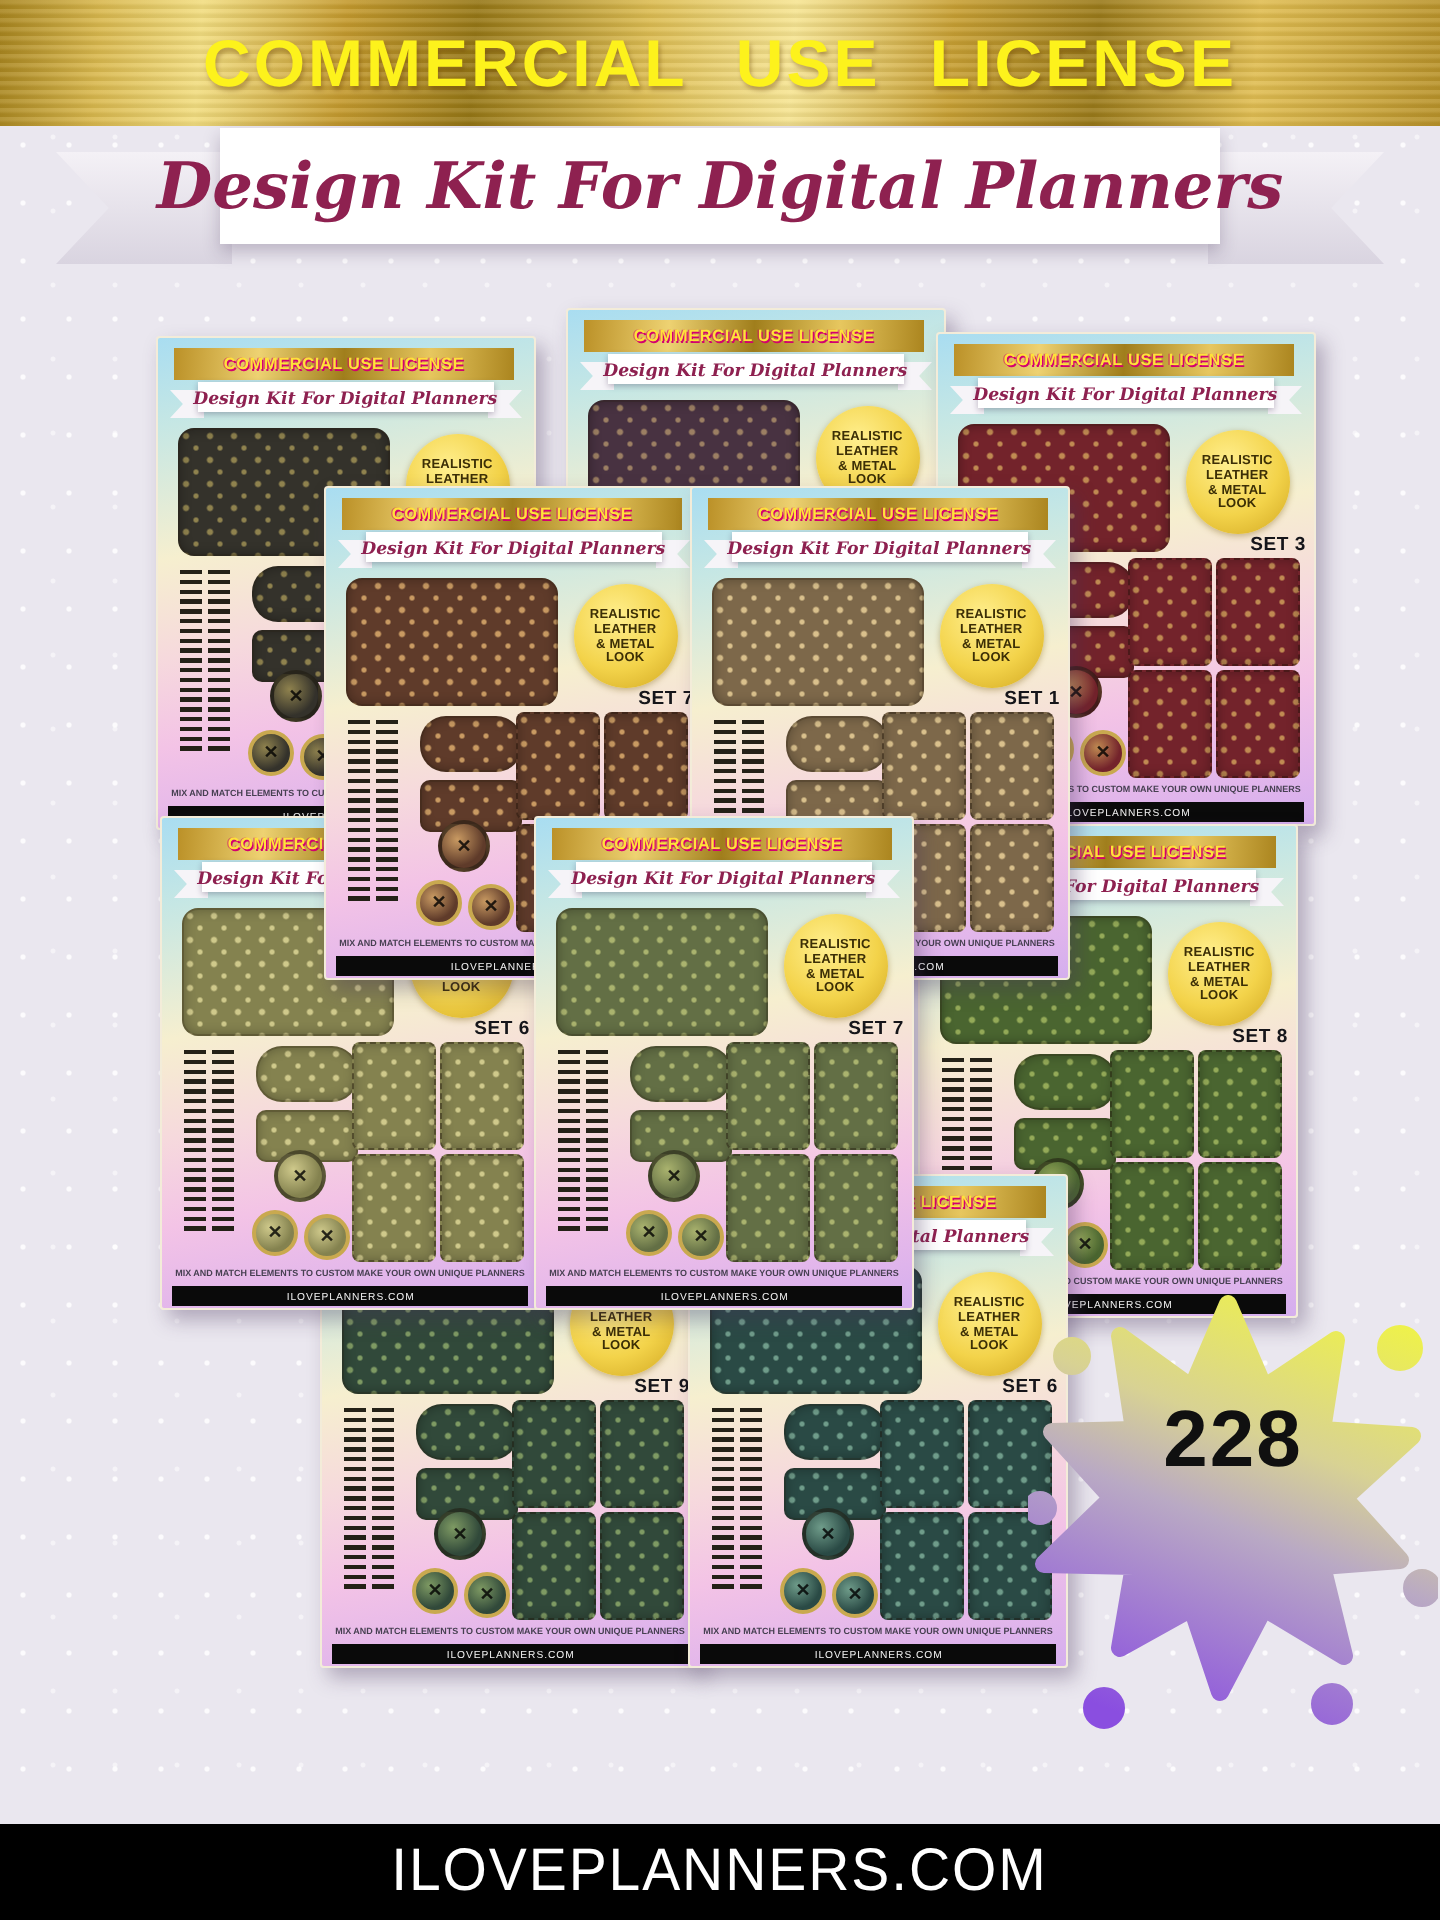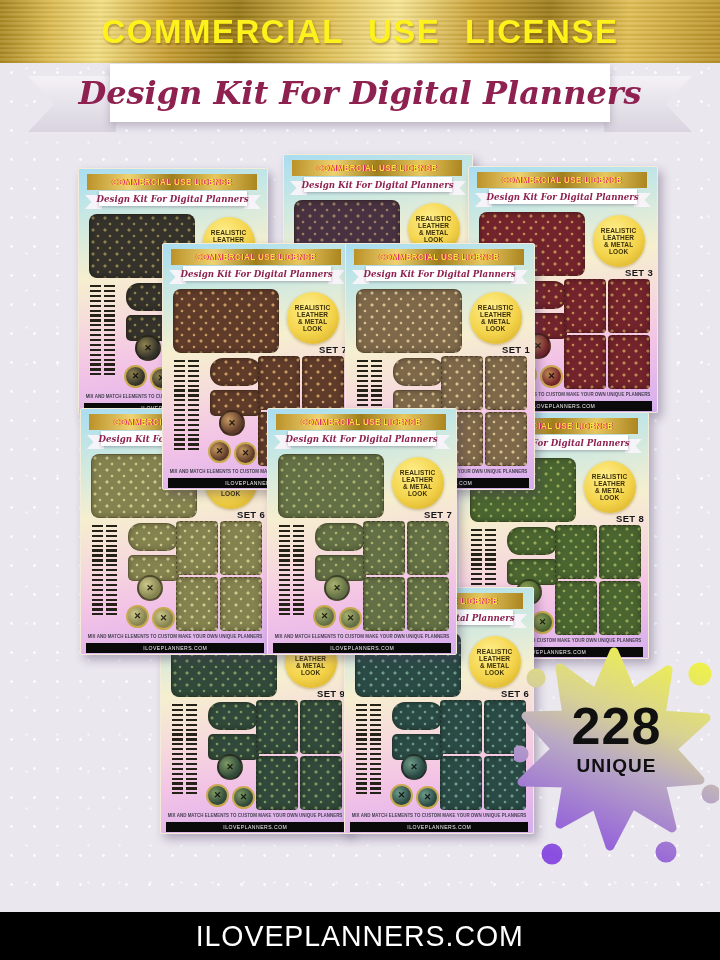--- a/index.html
+++ b/index.html
@@ -74,21 +74,21 @@
   .mc-fineprint{position:absolute;left:50%;top:224px;transform:translateX(-50%) scale(.56);
     font-weight:700;font-size:8px;line-height:1;color:#474052;white-space:nowrap;}
   .mc-bar{position:absolute;left:5px;right:5px;top:234px;height:10px;background:#0a0a0a;
     display:flex;align-items:center;justify-content:center;}
   .mc-bar span{transform:scale(.6);font-size:8.5px;line-height:1;color:#f2f2f2;letter-spacing:.8px;white-space:nowrap;}
 
   
   .splat{position:absolute;left:514px;top:634px;width:205px;height:235px;z-index:20;}
   .splat svg{position:absolute;inset:0;}
   .splat-text{position:absolute;left:0;top:66px;width:100%;text-align:center;}
-  .splat-count{font-weight:700;font-size:52px;line-height:1;color:#101010;letter-spacing:1px;}
+  .splat-count{font-weight:700;font-size:40px;line-height:1;color:#101010;letter-spacing:1px;}
   .splat-line{font-weight:700;font-size:19px;line-height:1.15;color:#101010;letter-spacing:1px;margin-top:3px;}
 
   
   .tagline-strip{position:absolute;left:0;top:854px;width:720px;height:58px;
     background:linear-gradient(180deg,#fcfaf4,#eee8d8);display:flex;align-items:center;justify-content:center;}
   .tagline-strip span{font-weight:400;font-size:40px;line-height:1;color:#141414;
     transform:scaleX(.78) scaleY(1.08);white-space:nowrap;}
   .site-bar{position:absolute;left:0;top:912px;width:720px;height:48px;background:#000;
     display:flex;align-items:center;justify-content:center;}
   .site-bar span{font-weight:400;font-size:30px;line-height:1;color:#fff;transform:scaleX(.95);letter-spacing:1px;}
@@ -484,21 +484,20 @@
         <circle cx="22" cy="44" r="5"></circle>
         <circle cx="186" cy="40" r="7"></circle>
         <circle cx="197" cy="160" r="5"></circle>
         <circle cx="152" cy="218" r="6"></circle>
         <circle cx="38" cy="220" r="6"></circle>
         <circle cx="6" cy="120" r="4"></circle>
       </g>
     </svg>
     <div class="splat-text">
       <div class="splat-count">228</div>
-      <div class="splat-line">UNIQUE</div>
     </div>
   </div>
 
   <div class="site-bar">
     <span>ILOVEPLANNERS.COM</span>
   </div>
 
 </div>
 
 </body></html>

